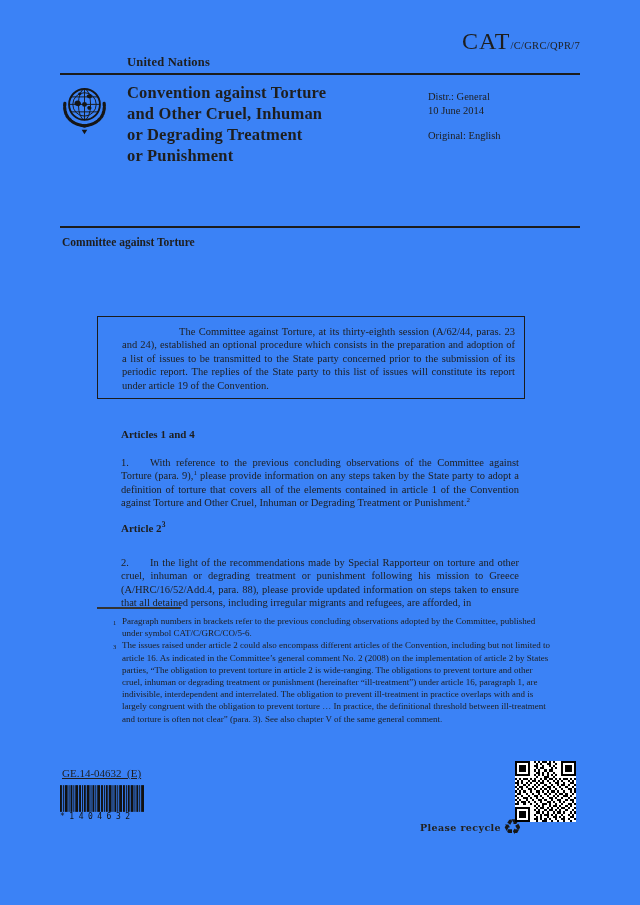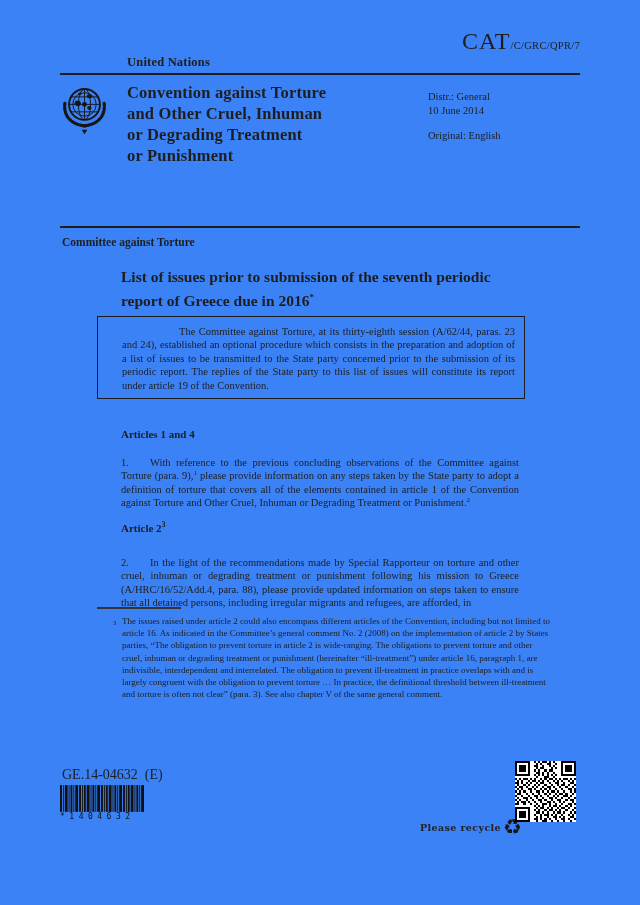--- a/index.html
+++ b/index.html
@@ -72,21 +72,21 @@
   #para-1 { top: 445px; }
   #para-2 { top: 545px; }
 
   #footnotes {
     position: absolute; left: 112px; top: 615px; width: 442px;
     font-size: 9px; line-height: 12.2px;
   }
   .fn { position: relative; padding-left: 10px; }
   .fn > sup { position: absolute; left: 1px; top: 2px; font-size: 6.5px; }
 
-  #ge-number { position: absolute; left: 62px; top: 767px; font-size: 14px; white-space: pre; }
+  #ge-number { position: absolute; left: 62px; top: 767px; font-size: 11px; white-space: pre; text-decoration: underline; }
   #barcode { position: absolute; left: 60px; top: 785px; width: 72px; }
   #barcode svg { display: block; }
   #barcode-digits {
     font-family: "DejaVu Sans Mono", monospace;
     font-size: 8px; letter-spacing: 4.5px; white-space: nowrap; margin-top: 0px; color: #111;
   }
   #recycle {
     position: absolute; left: 420px; top: 785px;
     display: flex; align-items: center; gap: 2px; margin-top: 32px;
   }
@@ -147,37 +147,37 @@
   <div id="distr-block">
     <div>Distr.: General</div>
     <div>10 June 2014</div>
     <div class="orig">Original: English</div>
   </div>
 
   <div id="rule-body" class="rule"></div>
 
   <div id="committee">Committee against Torture</div>
 
-  <div id="doc-title"><span>List of issues prior to submission of the seventh periodic report of Greece due in 2016</span><sup>*</sup></div>
 
   <div id="summary-box">
     <p>The Committee against Torture, at its thirty-eighth session (A/62/44, paras. 23 and 24), established an optional procedure which consists in the preparation and adoption of a list of issues to be transmitted to the State party concerned prior to the submission of its periodic report. The replies of the State party to this list of issues will constitute its report under article 19 of the Convention.</p>
   </div>
 
   <div id="heading-articles-1-4" class="heading">Articles 1 and 4</div>
 
   <p id="para-1" class="para"><span class="num">1.</span><span>With reference to the previous concluding observations of the Committee against Torture (para. 9),</span><sup>1</sup><span> please provide information on any steps taken by the State party to adopt a definition of torture that covers all of the elements contained in article 1 of the Convention against Torture and Other Cruel, Inhuman or Degrading Treatment or Punishment.</span><sup>2</sup></p>
 
   <div id="heading-article-2" class="heading"><span>Article 2</span><sup>3</sup></div>
 
   <p id="para-2" class="para"><span class="num">2.</span><span>In the light of the recommendations made by Special Rapporteur on torture and other cruel, inhuman or degrading treatment or punishment following his mission to Greece (A/HRC/16/52/Add.4, para. 88), please provide updated information on steps taken to ensure that all detained persons, including irregular migrants and refugees, are afforded, in</span></p>
 
   <div id="rule-fn" class="rule"></div>
 
   <div id="footnotes">
+    <div class="fn"><sup>1</sup><span>Paragraph numbers in brackets refer to the previous concluding observations adopted by the Committee, published under symbol CAT/C/GRC/CO/5-6.</span></div>
     <div class="fn"><sup>3</sup><span>The issues raised under article 2 could also encompass different articles of the Convention, including but not limited to article 16. As indicated in the Committee’s general comment No. 2 (2008) on the implementation of article 2 by States parties, “The obligation to prevent torture in article 2 is wide-ranging. The obligations to prevent torture and other cruel, inhuman or degrading treatment or punishment (hereinafter “ill-treatment”) under article 16, paragraph 1, are indivisible, interdependent and interrelated. The obligation to prevent ill-treatment in practice overlaps with and is largely congruent with the obligation to prevent torture … In practice, the definitional threshold between ill-treatment and torture is often not clear” (para. 3). See also chapter V of the same general comment.</span></div>
   </div>
 
   <div id="ge-number">GE.14-04632  (E)</div>
 
   <div id="barcode">
     <svg viewBox="0 0 88 28" width="84" height="27" xmlns="http://www.w3.org/2000/svg">
       <g fill="#111">
         <rect x="0" width="2" height="28"></rect>
           <rect x="3" width="1" height="28"></rect>

